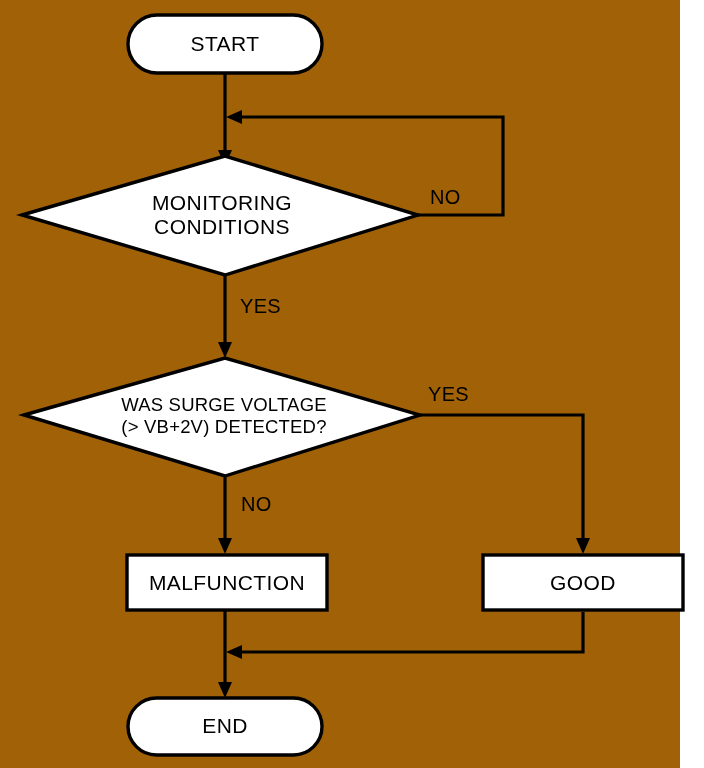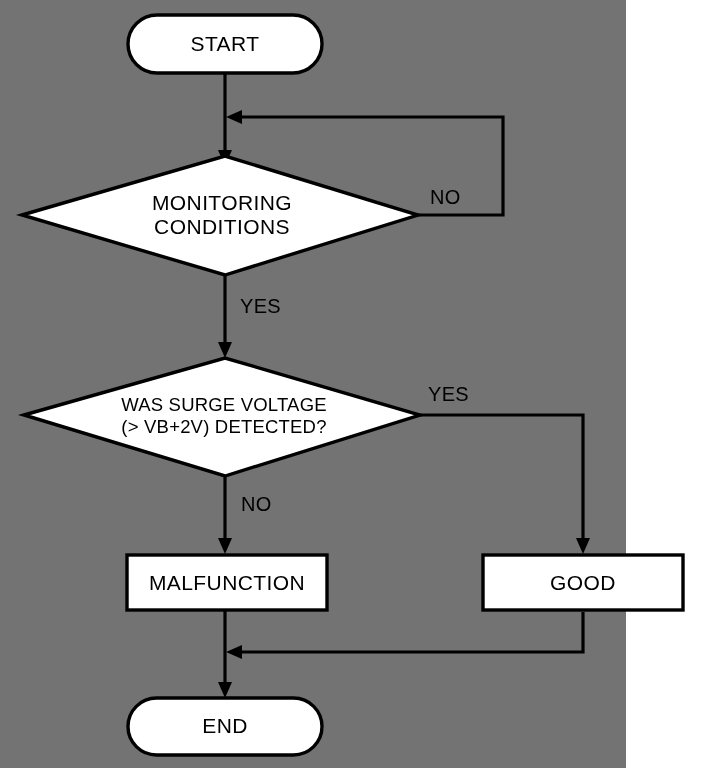--- a/index.html
+++ b/index.html
@@ -9,23 +9,23 @@
     background: #ffffff;
   }
   body {
     width: 704px;
     height: 768px;
     font-family: "Liberation Sans", sans-serif;
     overflow: hidden;
   }
   #flowchart-root {
     position: relative;
-    width: 626px;
+    width: 680px;
     height: 768px;
-    background: #737373;
+    background: #a16207;
     text-align: center;
   }
   svg#flow-svg {
     display: block;
     width: 704px;
     height: 768px;
   }
   .shape-outline {
     fill: #ffffff;
     stroke: #000000;

